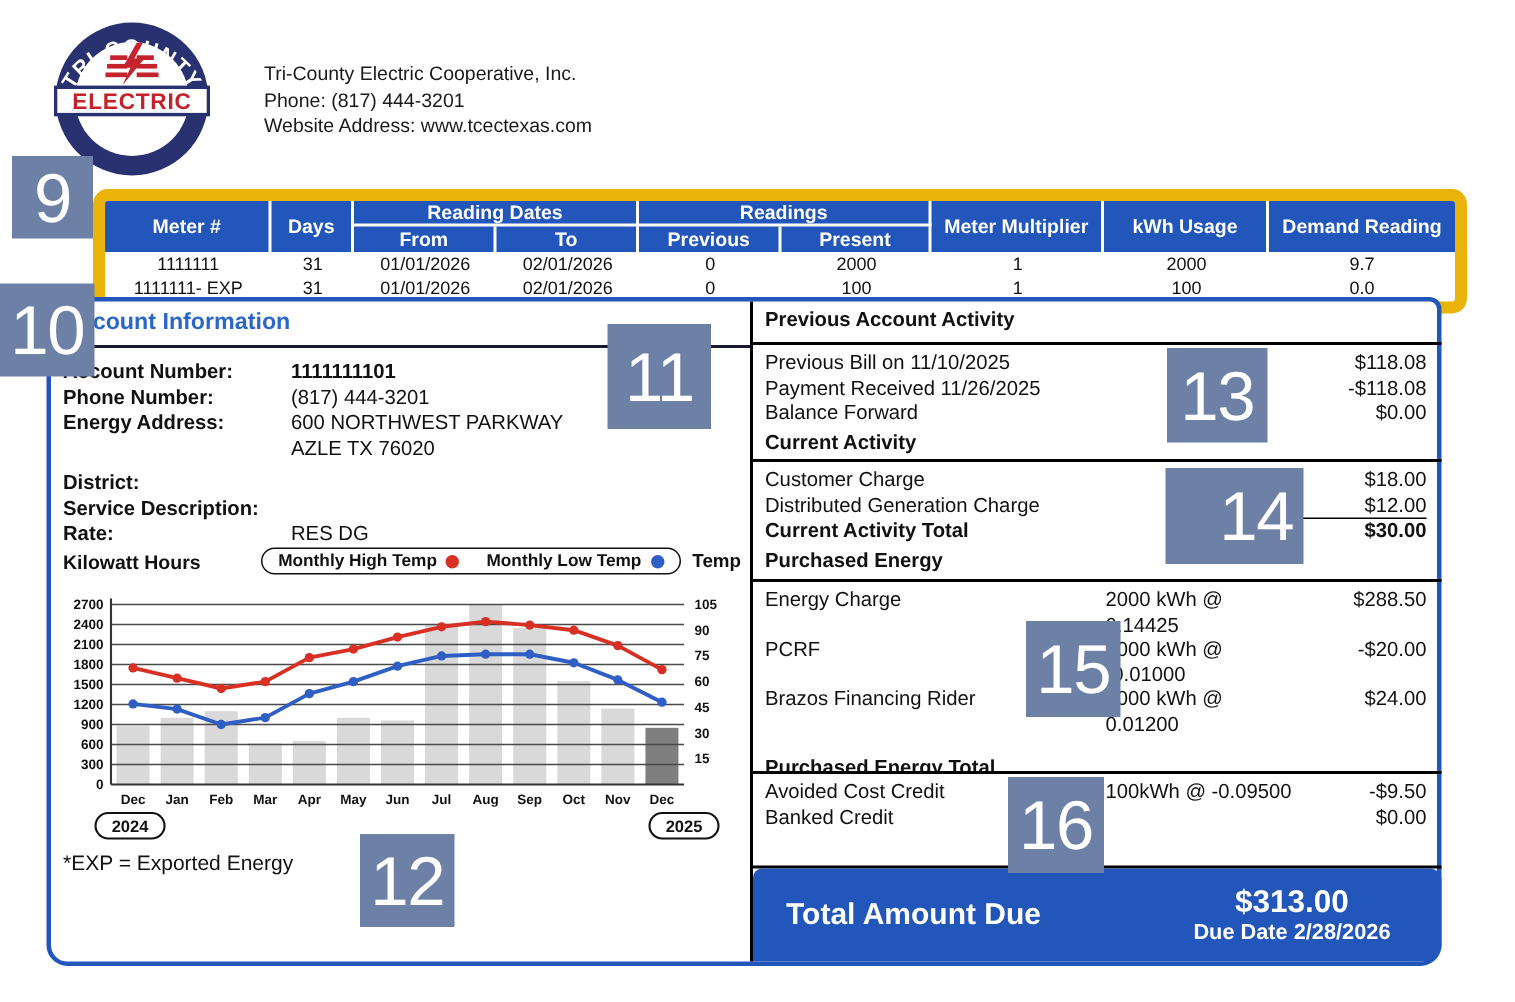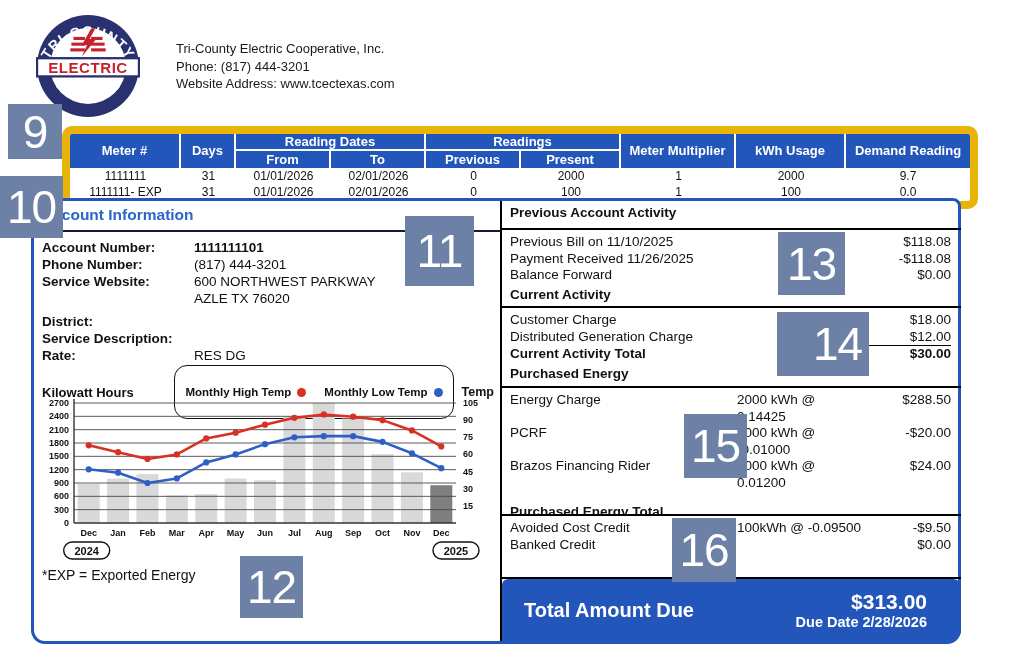--- a/index.html
+++ b/index.html
@@ -29,21 +29,21 @@
   #leftcol{position:absolute;left:0;top:0;width:466px;height:440px;}
   #acct-title{position:absolute;left:8px;top:5px;font-size:15.5px;font-weight:bold;color:#2b66c9;}
   #acct-rule{position:absolute;left:0;top:29px;width:466px;border-top:2px solid #191a30;}
   #acct-rows{position:absolute;left:8px;top:38px;font-size:13.5px;line-height:17px;width:440px;}
   .arow{display:grid;grid-template-columns:152px auto;}
   .agap{height:6px;}
 
   
   #chart-head{position:absolute;left:8px;top:164px;width:452px;display:flex;align-items:center;}
   #ch-kwh{font-size:13px;font-weight:bold;}
-  #legend-pill{margin-left:auto;border:1.5px solid #111;border-radius:13px;padding:20px 10px;
+  #legend-pill{margin-left:auto;border:1.5px solid #111;border-radius:13px;padding:2px 10px;
                font-size:11.5px;font-weight:bold;display:flex;align-items:center;gap:6px;}
   .legend-dot{width:9px;height:9px;border-radius:50%;display:inline-block;}
   .lg-gap{width:6px;}
   #ch-temp{margin-left:8px;font-size:12.5px;font-weight:bold;}
   #chart-svg{position:absolute;left:2px;top:194px;}
   .ax{font-size:9px;font-weight:bold;fill:#111;}
   .yr{font-size:11px;font-weight:bold;fill:#111;}
   #exp-note{position:absolute;left:8px;top:366px;font-size:14px;}
 
   
@@ -56,21 +56,21 @@
   .det{width:128px;}
   .amt{width:86px;text-align:right;}
   .amt-ul{border-bottom:1.5px solid #000;}
   .foot{font-weight:bold;margin-top:3px;}
   .peg-row{display:flex;margin-top:13px;line-height:16.5px;}
   .peg-amt{width:88px;margin-left:auto;text-align:right;border-top:1.5px solid #000;
            transform:translateY(10px);font-weight:bold;}
   #total-bar{height:62px;background:#2356bb;border-radius:6px 8px 11px 0;display:flex;
              align-items:center;color:#fff;}
   #total-label{margin-left:22px;font-size:20px;font-weight:bold;}
-  #total-right{margin-left:auto;margin-right:34px;text-align:right;}
+  #total-right{margin-left:auto;margin-right:34px;text-align:center;}
   #total-amount{font-size:21px;font-weight:bold;line-height:24px;}
   #total-due{font-size:14.5px;font-weight:bold;line-height:17px;}
 
   
   .overlay-box{position:absolute;z-index:10;display:flex;align-items:center;justify-content:center;
                color:#fff;font-size:46px;font-weight:200;letter-spacing:-1px;line-height:1;
                font-family:"Liberation Sans",sans-serif;}
 </style>
 </head>
 <body>
@@ -154,21 +154,21 @@
       <div id="acct-rows">
         <div class="arow">
           <span class="b">Account Number:</span>
           <span class="b">1111111101</span>
         </div>
         <div class="arow">
           <span class="b">Phone Number:</span>
           <span>(817) 444-3201</span>
         </div>
         <div class="arow">
-          <span class="b">Service Website:</span>
+          <span class="b">Energy Address:</span>
           <span>600 NORTHWEST PARKWAY</span>
         </div>
         <div class="arow">
           <span></span>
           <span>AZLE TX  76020</span>
         </div>
         <div class="agap"></div>
         <div class="arow">
           <span class="b">District:</span>
           <span></span>
@@ -364,20 +364,20 @@
         <span id="total-right">
           <div id="total-amount">$313.00</div>
           <div id="total-due">Due Date 2/28/2026</div>
         </span>
       </div>
 
     </div>
   </div>
 
 <div class="overlay-box" style="left: 8px; top: 104px; width: 54px; height: 55px; background: rgb(109, 129, 166);">9</div>
-    <div class="overlay-box" style="left: 0px; top: 176px; width: 63px; height: 62px; background: rgb(109, 129, 166);">10</div>
+    <div class="overlay-box" style="left: 0px; top: 189px; width: 63px; height: 62px; background: rgb(109, 129, 166);">10</div>
     <div class="overlay-box" style="left: 405px; top: 216px; width: 69px; height: 70px; background: rgb(109, 129, 166);">11</div>
     <div class="overlay-box" style="left: 240px; top: 556px; width: 63px; height: 62px; background: rgb(109, 129, 166);">12</div>
     <div class="overlay-box" style="left: 778px; top: 232px; width: 67px; height: 63px; background: rgb(109, 129, 166);">13</div>
     <div class="overlay-box" style="left: 777px; top: 312px; width: 63px; height: 64px; background: rgb(109, 129, 166); padding-left: 29px;">14</div>
     <div class="overlay-box" style="left: 684px; top: 414px; width: 63px; height: 64px; background: rgb(109, 129, 166);">15</div>
     <div class="overlay-box" style="left: 672px; top: 518px; width: 64px; height: 64px; background: rgb(109, 129, 166);">16</div>
   </div>
 
 </body></html>

